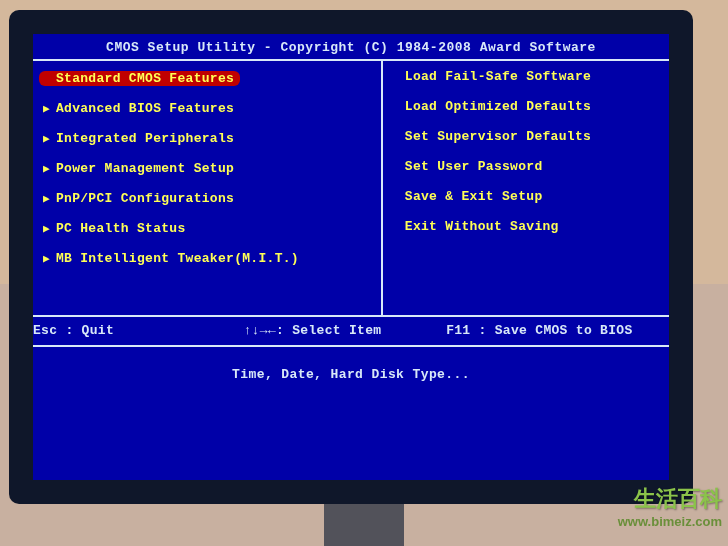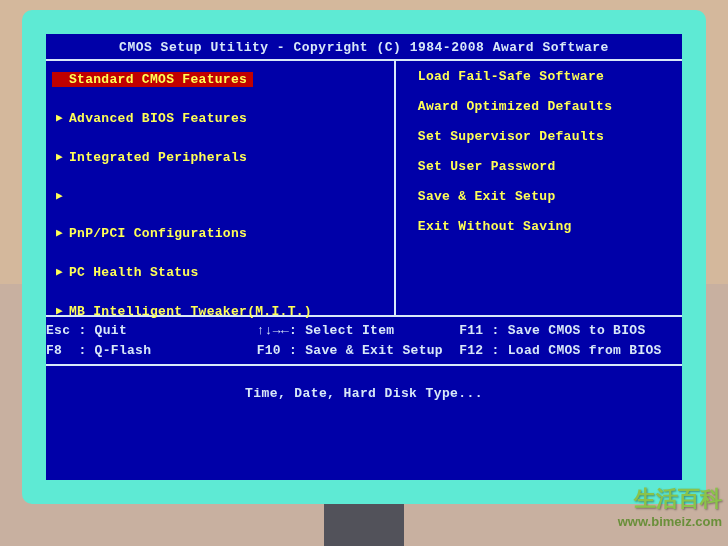--- a/index.html
+++ b/index.html
@@ -7,24 +7,24 @@
       width: 728px;
       height: 546px;
       background: linear-gradient(to bottom, #d4b89c 0%, #d4b89c 52%, #c8b0a0 52%, #c8b0a0 100%);
       font-family: 'Courier New', monospace;
       position: relative;
       overflow: hidden;
     }
     .monitor {
       position: absolute;
       top: 10px;
-      left: 22px;
+      left: 9px;
       width: 684px;
       height: 494px;
-      background: #5eead4;
+      background: #0f172a;
       border-radius: 10px;
       padding: 24px;
     }
     .screen {
       width: 100%;
       height: 100%;
       background: #0000a8;
       position: relative;
       overflow: hidden;
     }
@@ -51,25 +51,26 @@
     .col-left {
       width: 55%;
       border-right: 2px solid #d8e8f8;
     }
     .col-right {
       width: 45%;
       padding-left: 22px;
     }
     .menu-item {
       display: flex;
-      align-items: flex-start;
-      margin-bottom: 24px;
+      align-items: center;
+      margin-bottom: 15px;
       font-size: 13px;
       font-weight: bold;
       letter-spacing: 0.3px;
+      border-radius: 6px;
     }
     .menu-item.selected {
       display: inline-flex;
       background: #c00000;
       color: #ffff55;
       padding-right: 6px;
     }
     .menu-item:not(.selected) { color: #ffff55; }
     .arrow {
       color: #ffff55;
@@ -157,48 +158,49 @@
         <div class="menu-item">
           <span class="arrow">▶</span>
           <span>Advanced BIOS Features</span>
         </div>
         <div class="menu-item">
           <span class="arrow">▶</span>
           <span>Integrated Peripherals</span>
         </div>
         <div class="menu-item">
           <span class="arrow">▶</span>
+          <span>Power Management Setup</span>
         </div>
         <div class="menu-item">
           <span class="arrow">▶</span>
           <span>PnP/PCI Configurations</span>
         </div>
         <div class="menu-item">
           <span class="arrow">▶</span>
           <span>PC Health Status</span>
         </div>
         <div class="menu-item">
           <span class="arrow">▶</span>
           <span>MB Intelligent Tweaker(M.I.T.)</span>
         </div>
       </div>
 
       <div class="column col-right">
         <div class="right-item">Load Fail-Safe Software</div>
-        <div class="right-item">Award Optimized Defaults</div>
+        <div class="right-item">Load Optimized Defaults</div>
         <div class="right-item">Set Supervisor Defaults</div>
         <div class="right-item">Set User Password</div>
         <div class="right-item">Save &amp; Exit Setup</div>
         <div class="right-item">Exit Without Saving</div>
       </div>
     </div>
 
     <div class="divider-mid"></div>
 
-    <div class="keys-bar"><div>Esc : Quit                ↑↓→←: Select Item        F11 : Save CMOS to BIOS</div><div>F8  : Q-Flash             F10 : Save &amp; Exit Setup  F12 : Load CMOS from BIOS</div></div>
+    <div class="keys-bar"><div>Esc : Quit                ↑↓→←: Select Item        F11 : Save CMOS to BIOS</div></div>
 
     <div class="divider-bot"></div>
 
     <div class="help-text">Time, Date, Hard Disk Type...</div>
 
   </div>
 </div>
 
 <div class="watermark">
   <div class="zh">生活百科</div>

